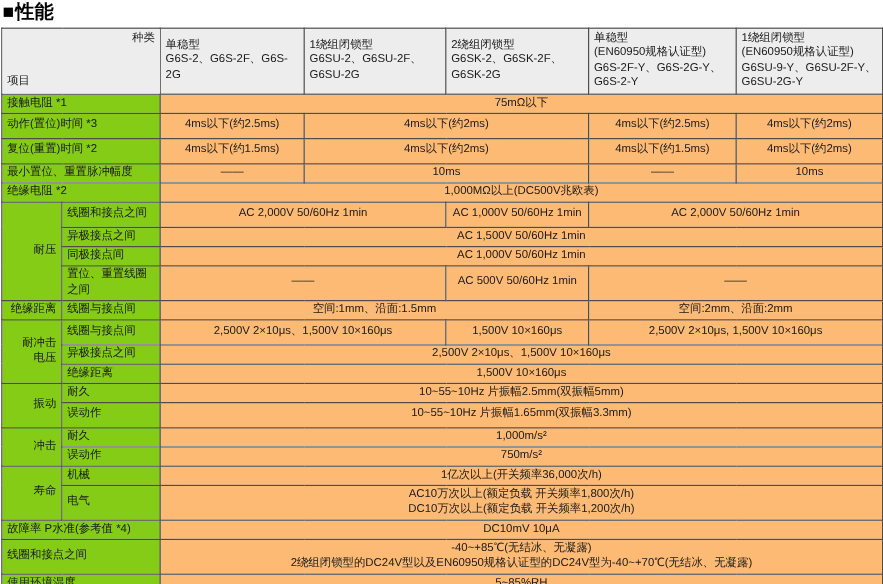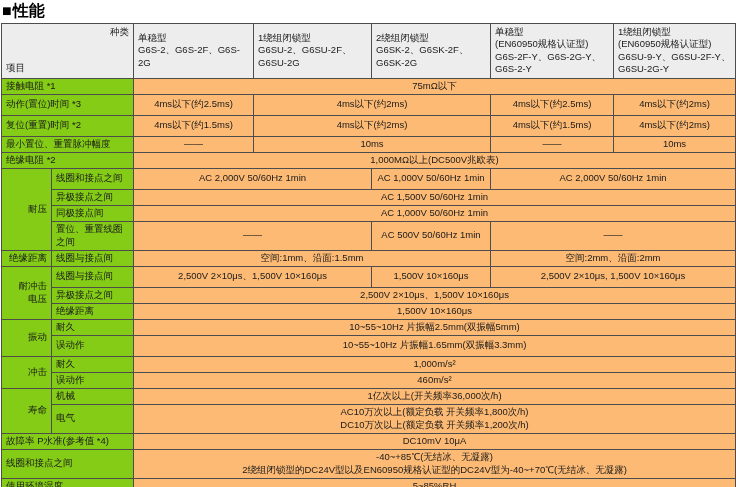--- a/index.html
+++ b/index.html
@@ -184,21 +184,21 @@
     <td class="v" colspan="5">10~55~10Hz 片振幅1.65mm(双振幅3.3mm)</td>
   </tr>
 
   <tr class="r1">
     <td class="grp" rowspan="2">冲击</td>
     <td class="sub">耐久</td>
     <td class="v" colspan="5">1,000m/s²</td>
   </tr>
   <tr class="r1">
     <td class="sub">误动作</td>
-    <td class="v" colspan="5">460m/s²</td>
+    <td class="v" colspan="5">750m/s²</td>
   </tr>
 
   <tr class="r1">
     <td class="grp" rowspan="2">寿命</td>
     <td class="sub">机械</td>
     <td class="v" colspan="5">1亿次以上(开关频率36,000次/h)</td>
   </tr>
   <tr class="r3">
     <td class="sub">电气</td>
     <td class="v pre" colspan="5">AC10万次以上(额定负载 开关频率1,800次/h)

